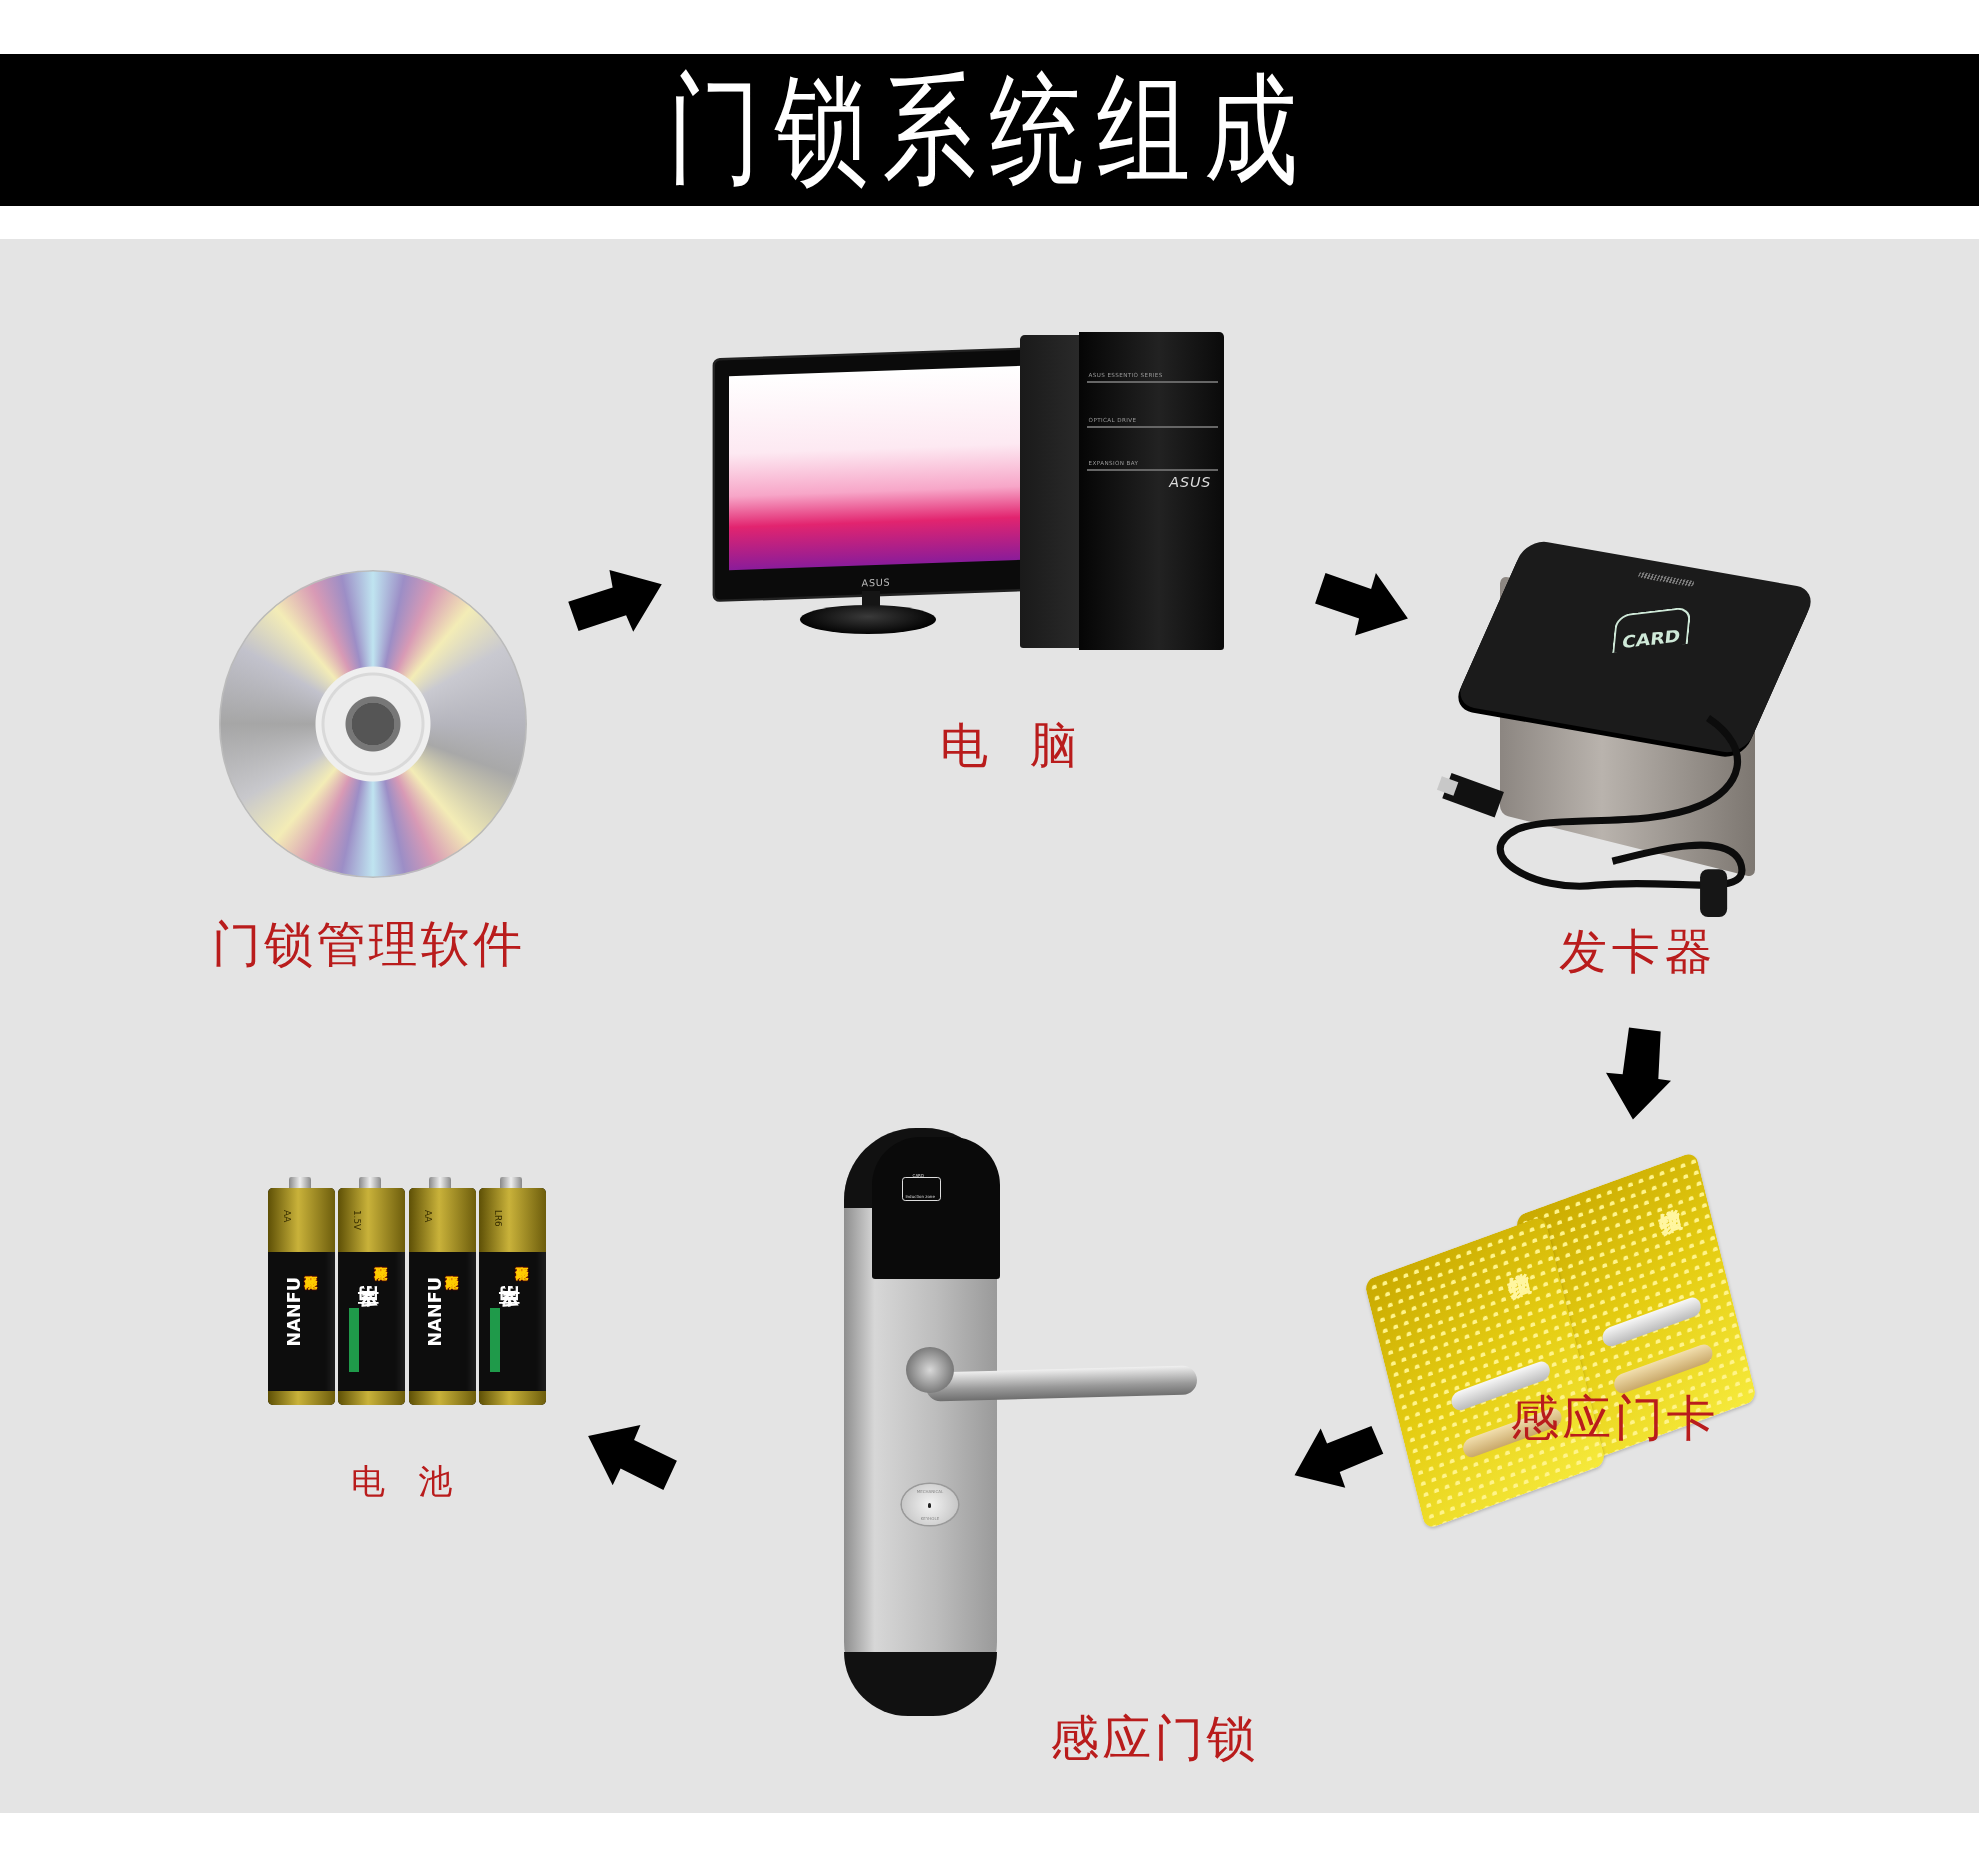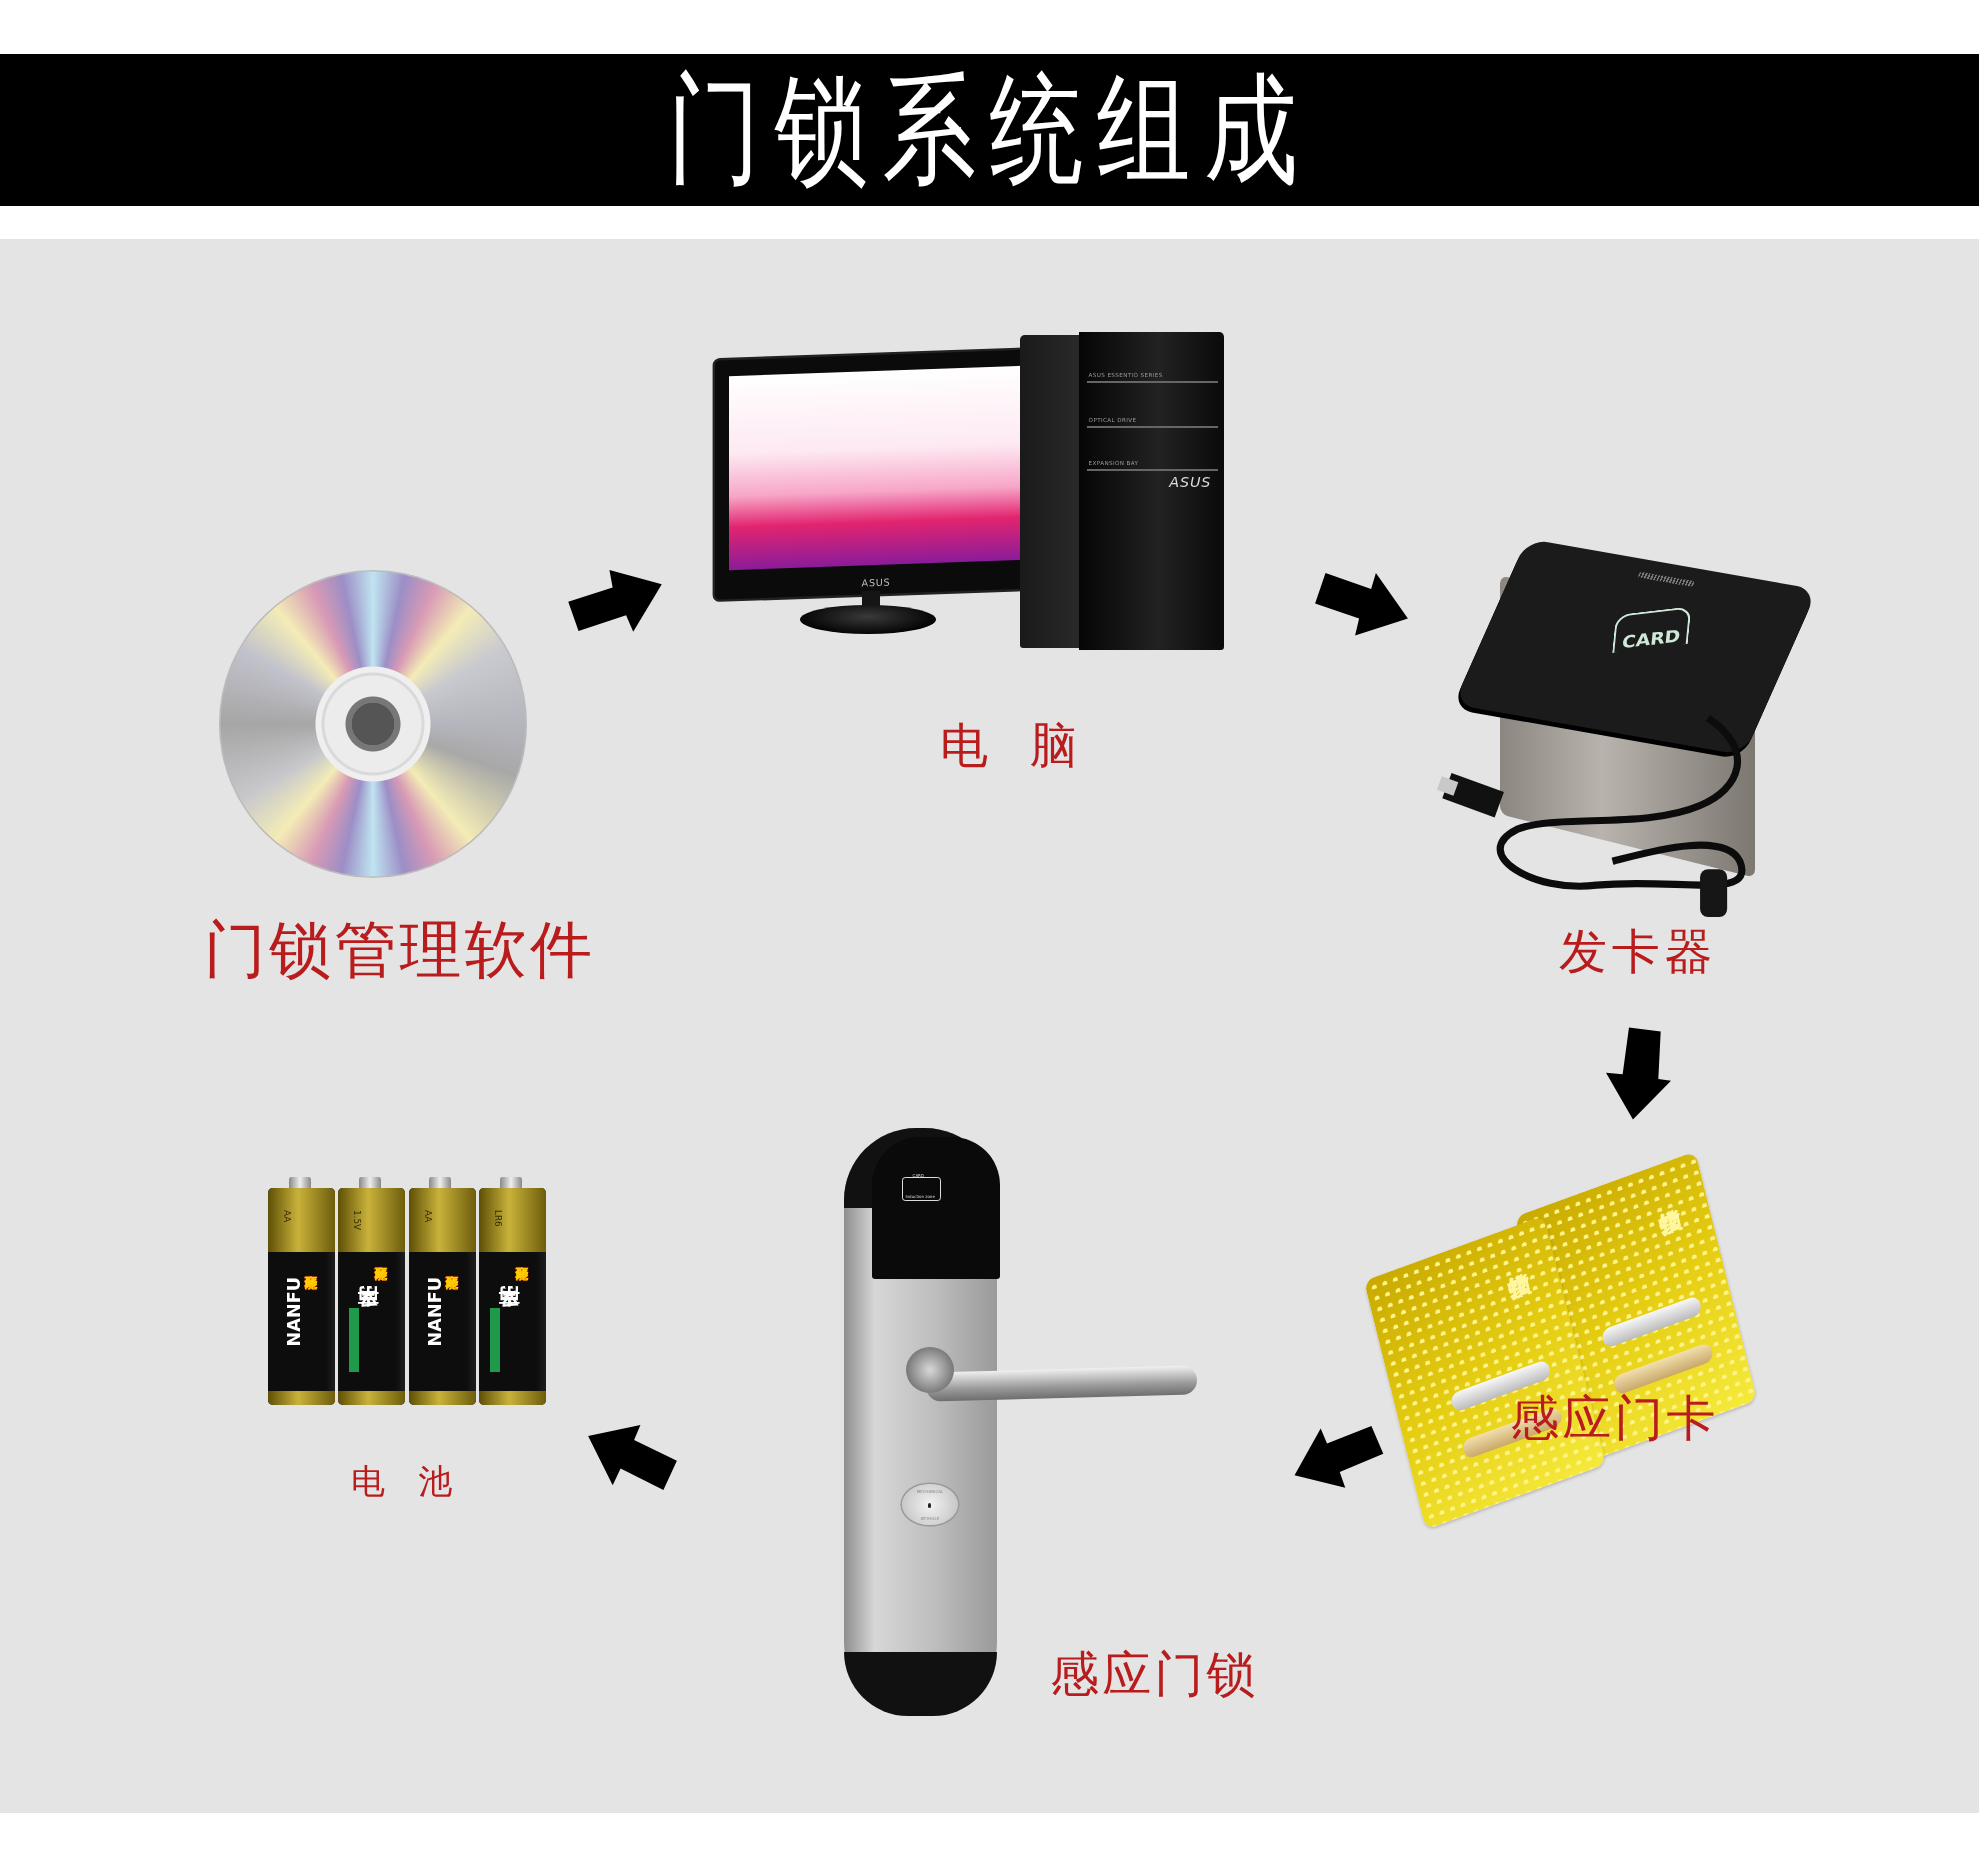--- a/index.html
+++ b/index.html
@@ -80,21 +80,21 @@
 </style>
 </head>
 <body>
 
 <div class="header-bar"></div>
 <div class="header-title">门锁系统组成</div>
 
 <div class="panel"></div>
 
 <div class="abs cd"></div>
-<div class="label" style="left:204px; top:924px; font-size:62px; letter-spacing:3.2px;">门锁管理软件</div>
+<div class="label" style="left:212px; top:924px; font-size:49px; letter-spacing:3.2px;">门锁管理软件</div>
 
 <div class="arrow" style="left:568px; top:570px; width:94px; height:65px;">
   <svg viewBox="0 0 118 82">
       <polygon fill="#000" points="0,40 56,22 52,0 118,18 82,78 73,57 13,77"></polygon>
     </svg>
 </div>
 
 <div class="abs monitor-frame">
   <div class="monitor-screen"></div>
   <div class="monitor-brand">ASUS</div>
@@ -165,21 +165,21 @@
   </div>
 </div>
 <div class="abs lock-bottom"></div>
 <div class="abs lock-handle"></div>
 <div class="abs lock-handle-rose"></div>
 <div class="abs keyhole">
   <div class="keyhole-text" style="top:4.8px;">MECHANICAL</div>
   <div class="keyhole-dot"></div>
   <div class="keyhole-text" style="top:32px;">KEYHOLE</div>
 </div>
-<div class="label" style="left:1050px; top:1654px; font-size:49px; letter-spacing:3.2px;">感应门锁</div>
+<div class="label" style="left:1050px; top:1718px; font-size:49px; letter-spacing:3.2px;">感应门锁</div>
 
 <div class="arrow" style="left:588px; top:1425px; width:89px; height:65px;">
   <svg viewBox="0 0 112 82">
       <polygon fill="#000" points="0,14 66,0 58,19 112,45 95,82 41,55 31,76"></polygon>
     </svg>
 </div>
 
 <div class="abs battery-nub" style="left:289px;"></div>
 <div class="abs battery" style="left:268px;">
   <div class="battery-cap">

